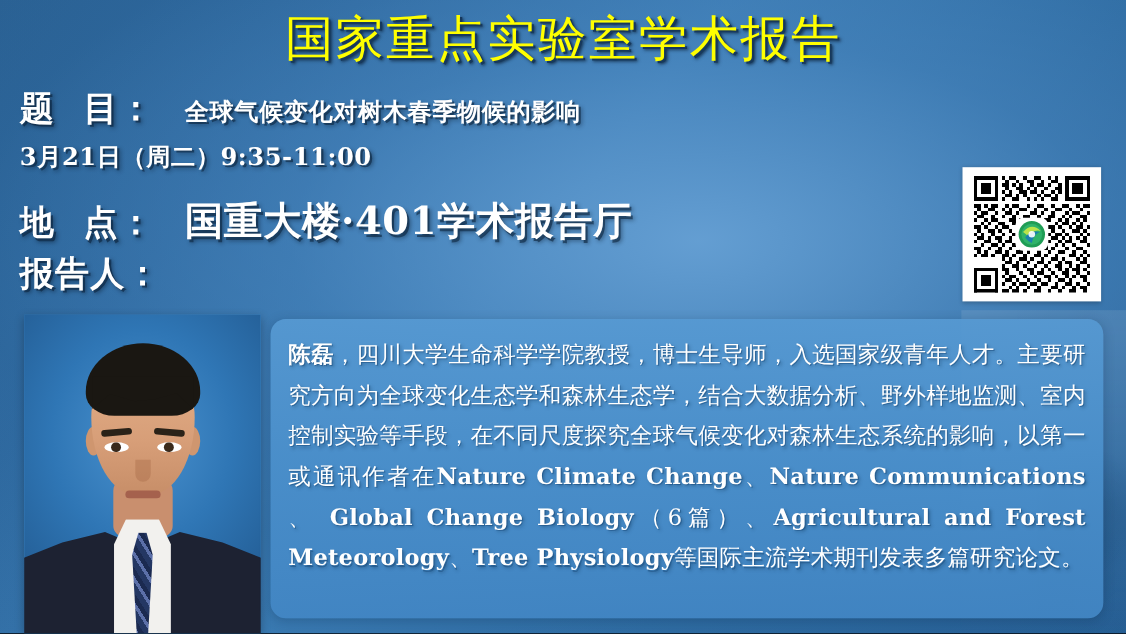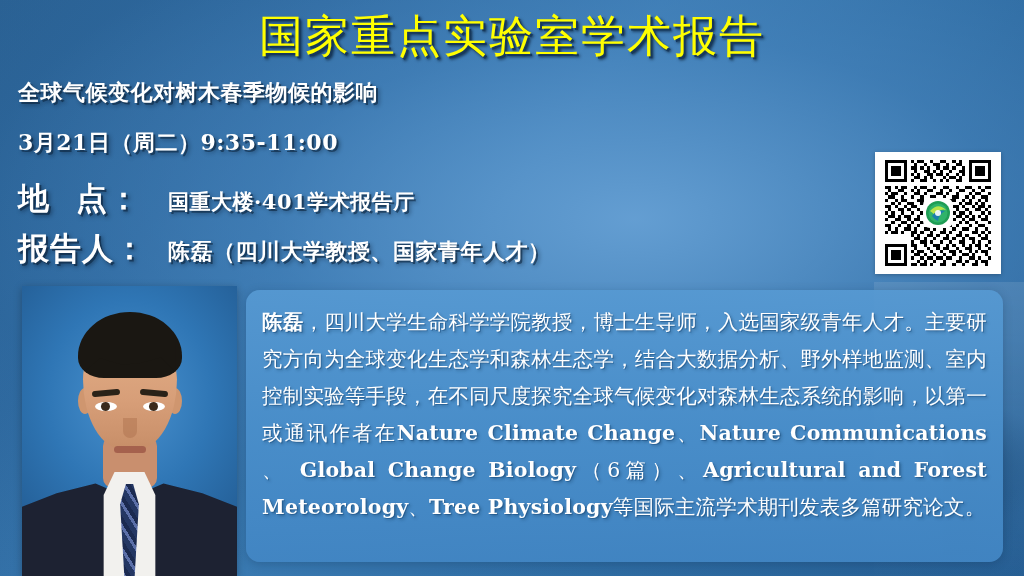--- a/index.html
+++ b/index.html
@@ -88,21 +88,21 @@
   .info-label .sp { display: inline-block; width: 26px; }
   .info-value {
     font-size: 22px;
     font-weight: bold;
     letter-spacing: 0.5px;
     text-shadow: 2px 2px 0 rgba(12,36,62,0.6), 3px 3px 4px rgba(6,20,38,0.45);
     font-family: "DejaVu Serif", "Liberation Serif", serif;
   }
   .info-value.light {
     font-weight: bold;
-    font-size: 21px;
+    font-size: 35px;
   }
 
   
   .qr-wrap {
     position: absolute;
     left: 875px;
     top: 152px;
     width: 126px;
     height: 122px;
     background: #ffffff;
@@ -262,35 +262,35 @@
 
 <div id="poster">
 
   <div class="ghost-landscape"></div>
 
   <div class="title">国家重点实验室学术报告</div>
 
   <div class="info-block">
 
     <div class="info-row">
+      <div class="info-label"><span>题</span><span class="sp"></span><span>目：</span></div>
       <div class="info-value">全球气候变化对树木春季物候的影响</div>
     </div>
 
     <div class="info-row">
       <div class="info-value">3月21日（周二）9:35-11:00</div>
     </div>
 
     <div class="info-row">
       <div class="info-label"><span>地</span><span class="sp"></span><span>点：</span></div>
       <div class="info-value light">国重大楼·401学术报告厅</div>
     </div>
 
     <div class="info-row">
       <div class="info-label"><span>报告人</span><span>：</span></div>
-      <div class="info-value">陈磊（四川大学教授、国家青年人才）</div>
     </div>
 
   </div>
 
   <div class="qr-wrap">
     <div class="qr-inner">
       <svg width="110" height="106" viewBox="0 0 33 33" shape-rendering="crispEdges">
         <rect width="33" height="33" fill="#ffffff"></rect>
         <g fill="#000000">
           <rect x="0" y="0" width="7" height="1"></rect>

